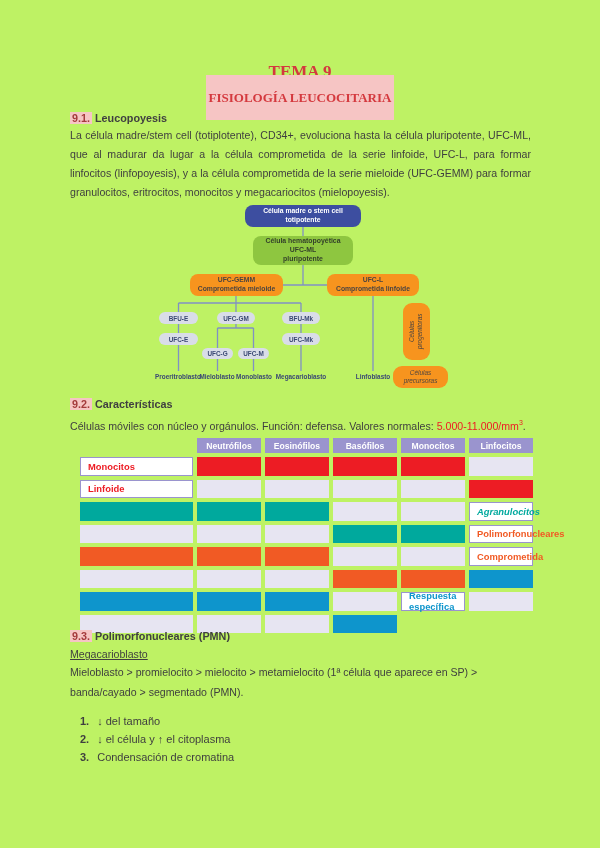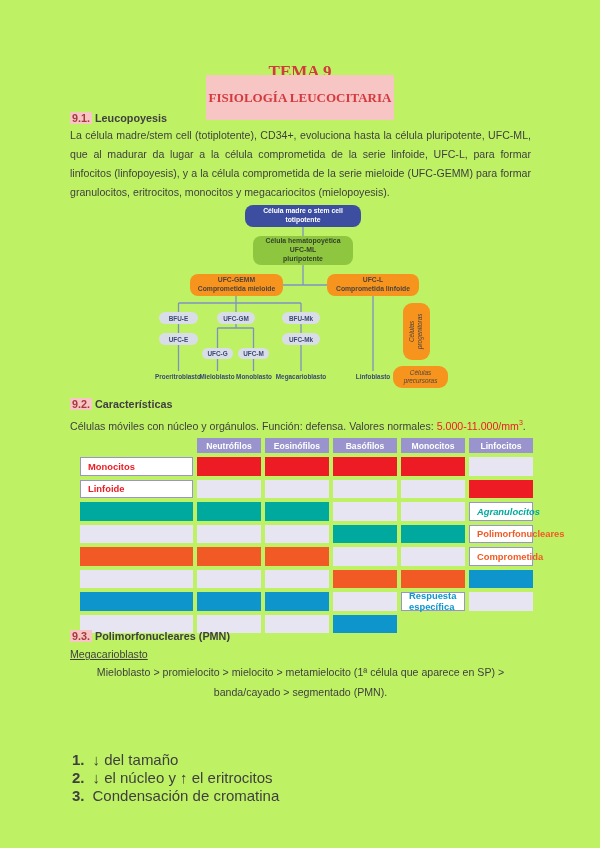--- a/index.html
+++ b/index.html
@@ -68,21 +68,21 @@
   .t-head {
     height:15px; background:#9a94ce; color:#ffffff; font-size:8.6px; font-weight:bold;
     display:flex; align-items:center; justify-content:center;
   }
   .t-label {
     height:18.5px; background:#ffffff; border:1px solid #9a94ce; font-size:9.4px; font-weight:bold;
     display:flex; align-items:center; padding-left:7px;
   }
   .t-cell { height:18.5px; }
   
-  .list-item { position:absolute; left:72px; font-size:15px; color:#3f3f3f;margin-top:36px; }
+  .list-item { position:absolute; left:80px; font-size:11px; color:#3f3f3f; }
   .list-item b { margin-right:8px; }
 </style>
 </head>
 <body>
 
 <div class="page">
 
   <div class="doc-title">TEMA 9</div>
   <div class="doc-subtitle">
     <span>FISIOLOGÍA LEUCOCITARIA</span>
@@ -226,25 +226,25 @@
       <div class="t-cell" style="background: rgb(231, 229, 242);"></div>
       <div class="t-cell" style="background: rgb(231, 229, 242);"></div>
       <div class="t-cell" style="background: rgb(14, 149, 204);"></div>
     </div>
 
   <div class="sec-head" style="top:630px;">
     <span class="sec-num">9.3.</span>
     <span>Polimorfonucleares (PMN)</span>
   </div>
   <div class="body-text und" style="top:645px; text-align:left;">Megacarioblasto</div>
-  <div class="body-text" style="top:663px; text-align:center; line-height:19.5px;">Mieloblasto &gt; promielocito &gt; mielocito &gt; metamielocito (1ª célula que aparece en SP) &gt; banda/cayado &gt; segmentado (PMN).</div>
+  <div class="body-text" style="top:663px; text-align:left; line-height:19.5px;">Mieloblasto &gt; promielocito &gt; mielocito &gt; metamielocito (1ª célula que aparece en SP) &gt; banda/cayado &gt; segmentado (PMN).</div>
 
   <div class="list-item" style="top:715px;">
     <b>1.</b><span>↓ del tamaño</span>
   </div>
   <div class="list-item" style="top:733px;">
-    <b>2.</b><span>↓ el núcleo y ↑ el eritrocitos</span>
+    <b>2.</b><span>↓ el célula y ↑ el citoplasma</span>
   </div>
   <div class="list-item" style="top:751px;">
     <b>3.</b><span>Condensación de cromatina</span>
   </div>
 
 </div>
 
 </body></html>

